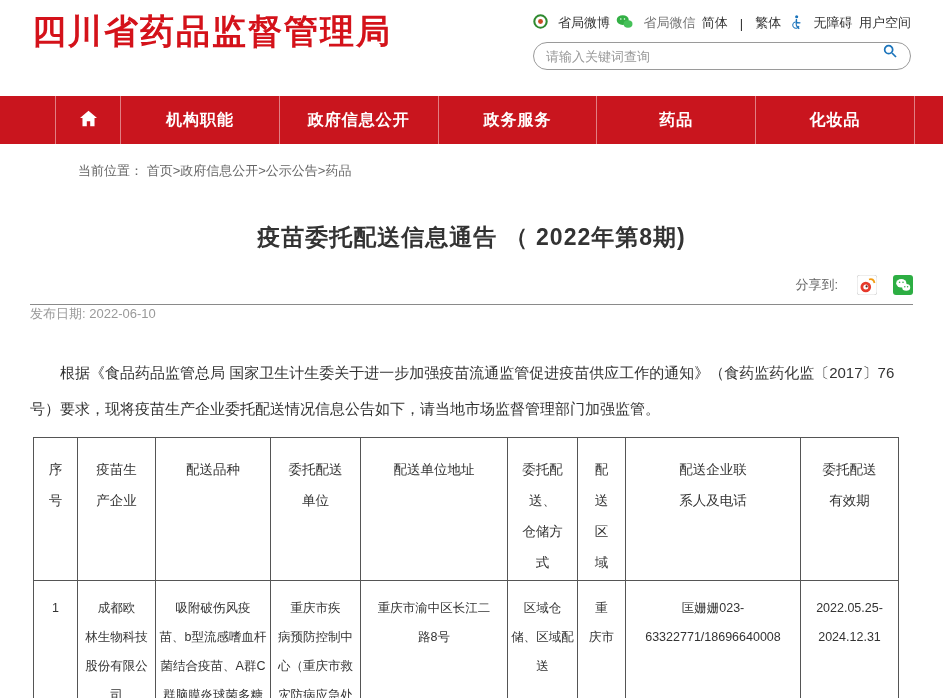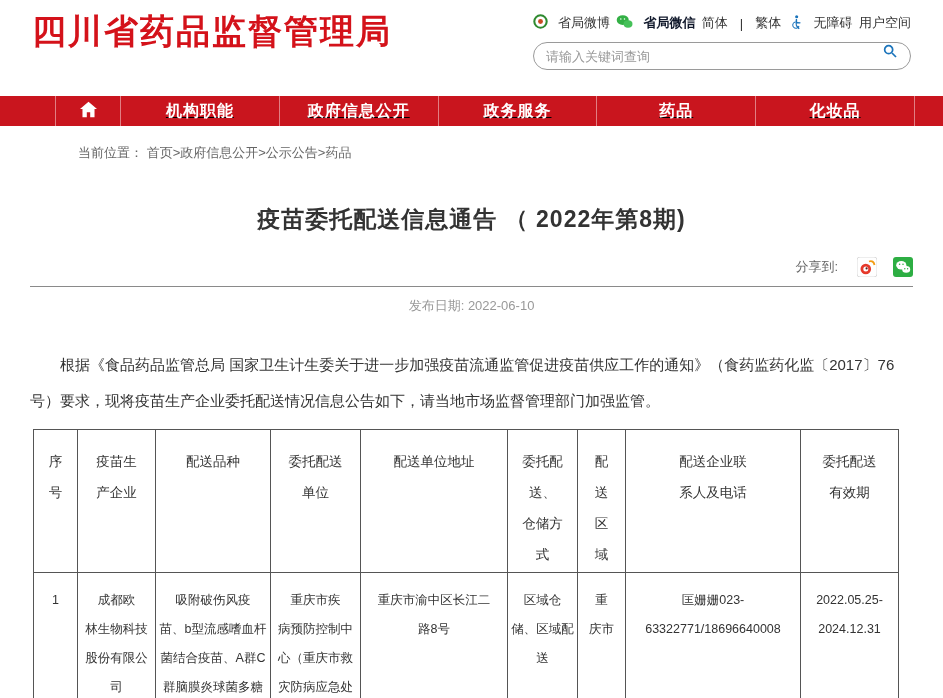--- a/index.html
+++ b/index.html
@@ -8,42 +8,42 @@
   .page { position:relative; width:943px; height:698px; background:#fff; overflow:hidden; }
 
   
   .topbar { position:relative; height:96px; background:#fff; }
   .logo { position:absolute; left:32px; top:12px; cursor:pointer; }
   .logo-cn { color:#d4121a; font-size:34px; font-weight:bold; letter-spacing:2px; line-height:1.15; }
   .logo-en { color:#d4121a; font-size:15px; font-weight:bold; letter-spacing:0.4px; margin-top:1px; }
   .top-right { position:absolute; right:32px; top:13px; width:378px; }
   .top-links { display:flex; align-items:center; justify-content:space-between; font-size:13px; color:#333; height:20px; }
   .tl-item { display:inline-flex; align-items:center; gap:10px; cursor:pointer; white-space:nowrap; }
-  .tl-gray { color:#0f172a;font-weight:bold; }
+  .tl-gray { color:#737373; }
   .tl-divider { color:#333; margin:0 2px; }
   .search-box { margin-top:9px; height:28px; border:1px solid #9a9a9a; border-radius:14px; display:flex; padding:0 12px; background:#fff; }
   .search-input { border:none; outline:none; flex:1; font-size:13px; color:#555; background:transparent; font-family:inherit; }
   .search-input::placeholder { color:#999; }
   .search-btn { display:inline-flex; cursor:pointer; }
 
   
-  .nav { height:30px; background:#c9151e; display:flex; align-items:stretch; padding-left:55px; padding-right:28px;text-decoration:underline; }
+  .nav { height:48px; background:#c9151e; display:flex; align-items:stretch; padding-left:55px; padding-right:28px; }
   .nav-item { flex:1; display:flex; align-items:center; justify-content:center; color:#fff; font-size:16px; font-weight:bold; cursor:pointer; border-left:1px solid rgba(255,255,255,0.45); letter-spacing:1px; }
   .nav-item:last-child { border-right:1px solid rgba(255,255,255,0.45); }
   .nav-home { flex:0 0 65px; }
 
   
   .content { padding:0 30px; }
   .breadcrumb { margin:18px 0 0 48px; font-size:13px; color:#666; }
   .breadcrumb a { color:#666; text-decoration:none; cursor:pointer; }
   .article-title { text-align:center; font-size:23px; font-weight:bold; color:#333; margin-top:42px; letter-spacing:1px; font-family:"Liberation Sans","DejaVu Sans",sans-serif; }
   .share-row { display:flex; justify-content:flex-end; align-items:center; gap:16px; margin-top:22px; padding-bottom:9px; border-bottom:1px solid #8a8a8a; }
   .share-label { font-size:13px; color:#666; margin-right:3px; }
   .share-icon { display:inline-flex; cursor:pointer; }
-  .pub-date { text-align:center; font-size:13px; color:#999; margin-top:10px; }
+  .pub-date { text-align:left; font-size:13px; color:#999; }
   .body-text { margin-top:32px; font-size:15px; color:#333; line-height:36px; text-indent:2em; width:880px; }
 
   
   table.info-table { border-collapse:collapse; table-layout:fixed; width:865px; margin:10px 0 0 3px; }
   .info-table th, .info-table td {
     border:1px solid #555; vertical-align:top; text-align:center;
     white-space:pre-line; color:#333; font-weight:normal; padding:2px;
   }
   .info-table th { font-size:13.5px; line-height:31px; padding-top:16px; height:125px; }
   .info-table td { font-size:12.5px; line-height:29px; padding-top:13px; }

